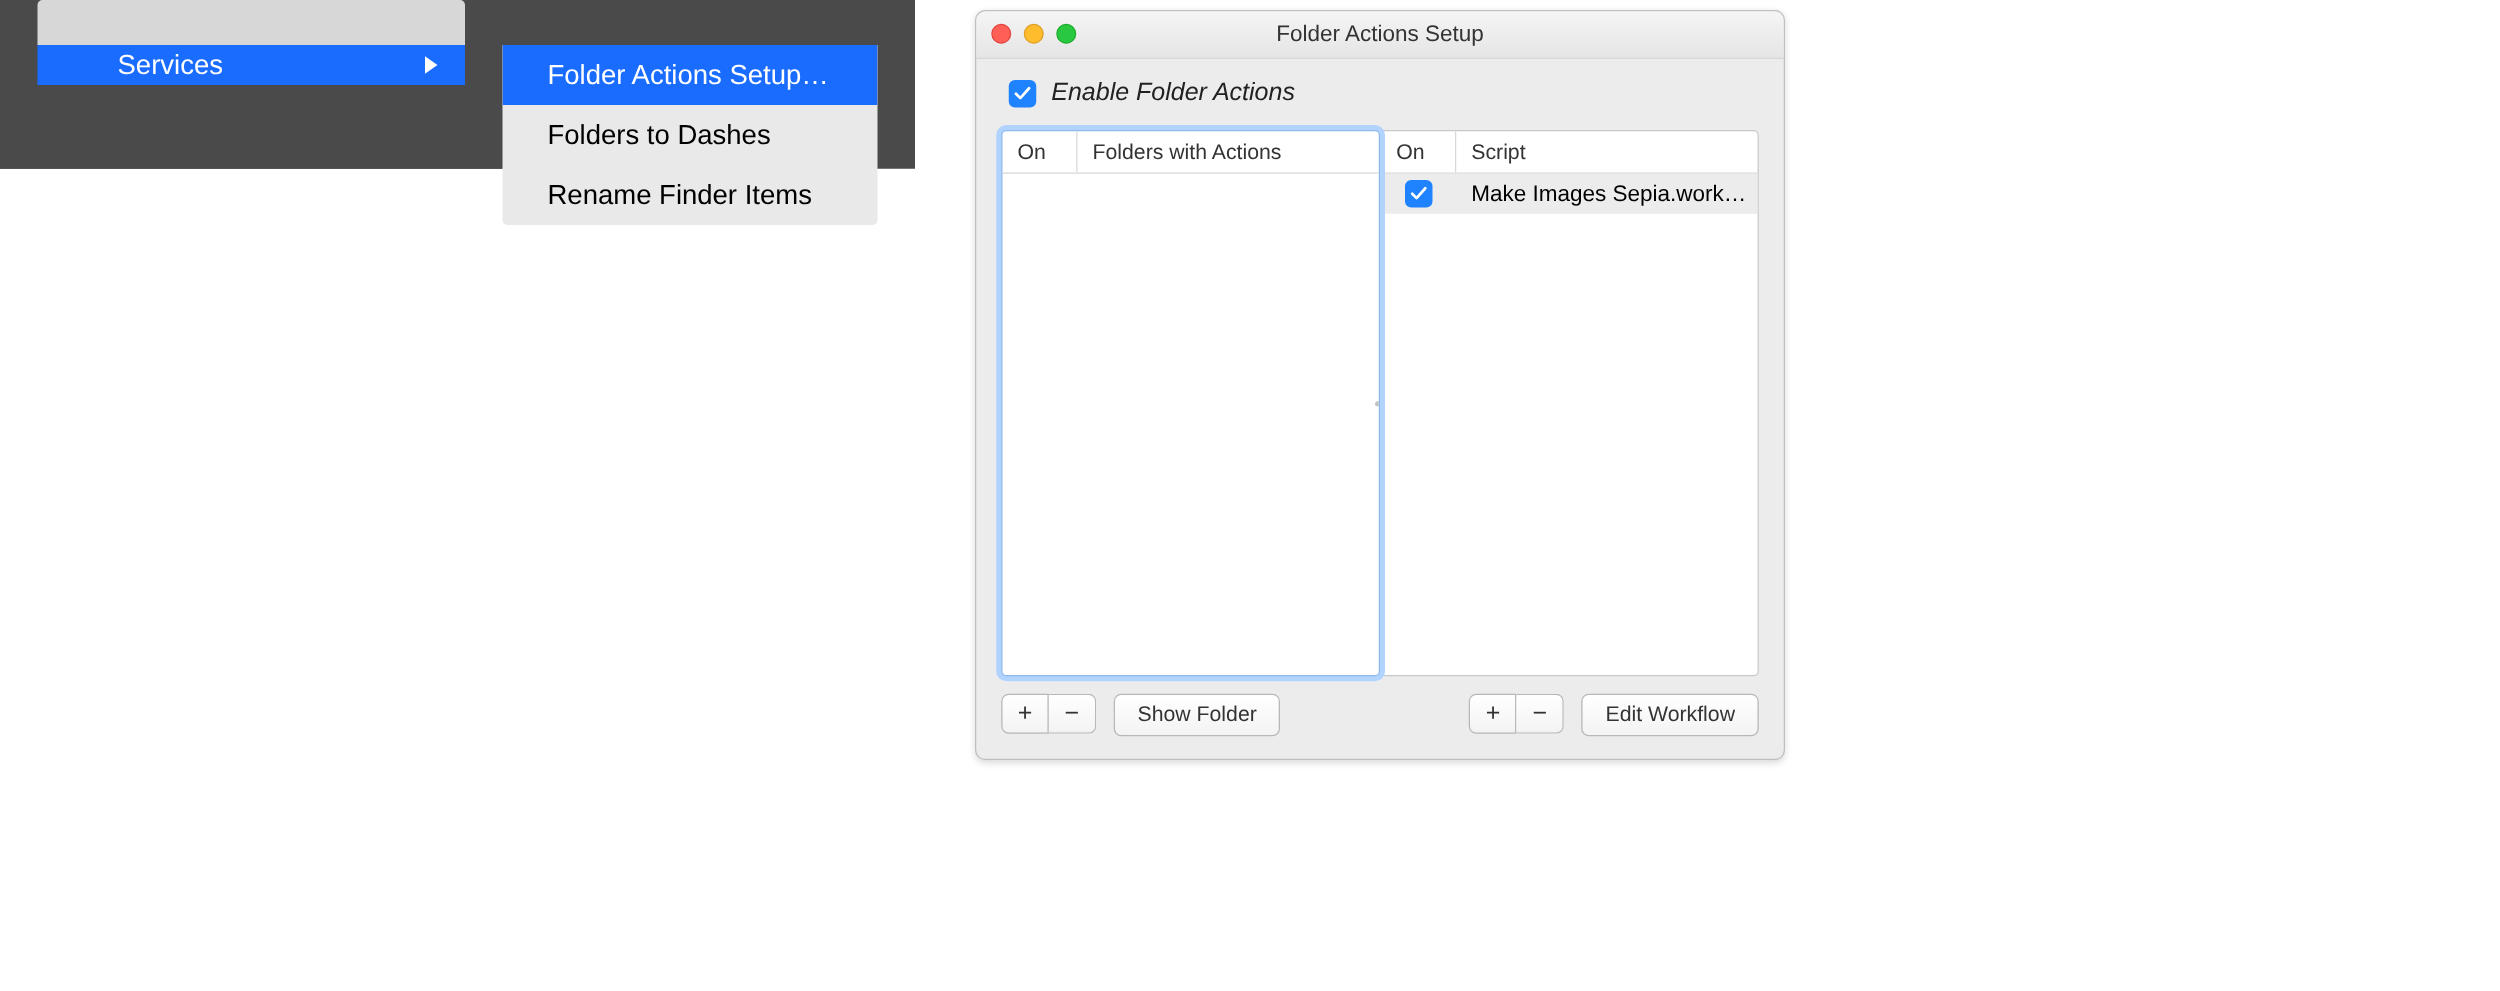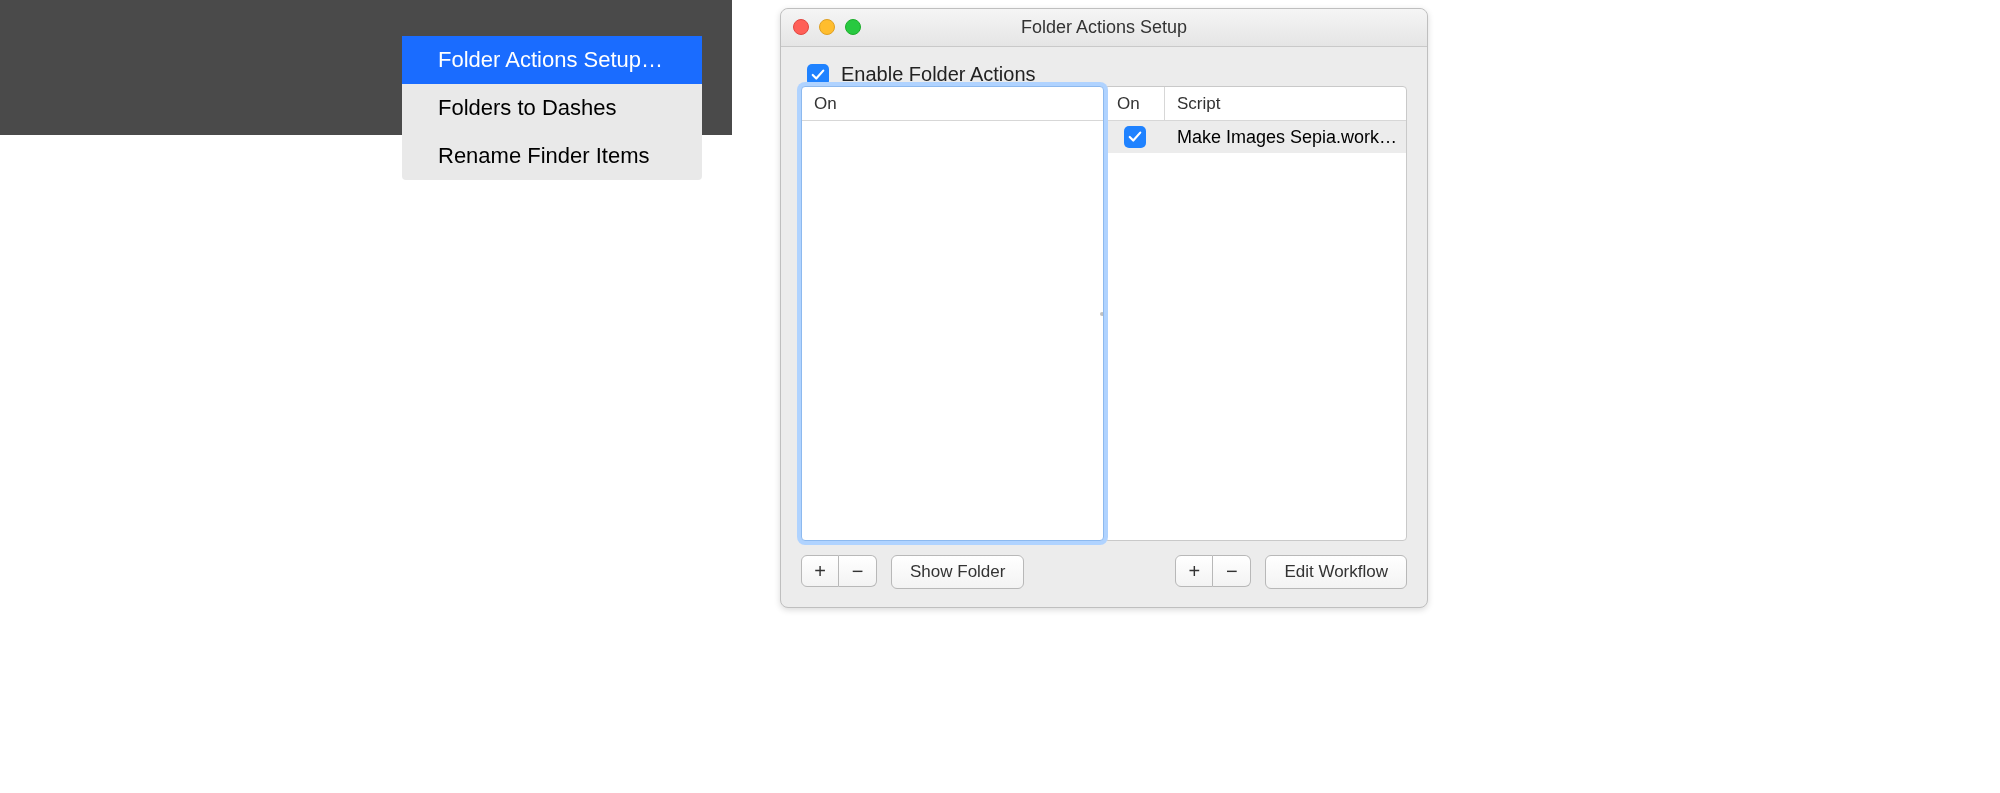--- a/index.html
+++ b/index.html
@@ -125,21 +125,23 @@
       padding: 16px 20px 18px 20px;
       display: flex;
       flex-direction: column;
     }
     .enable-row {
       display: flex;
       align-items: center;
       gap: 12px;
       font-size: 20px;
       color: #222;
+      margin-bottom: 18px;
       margin-left: 6px;
+      font-style: italic;
     }
 
     .mac-check {
       width: 22px; height: 22px;
       border-radius: 5px;
       background: #1f82ff;
       display: inline-flex;
       align-items: center;
       justify-content: center;
     }
@@ -246,20 +248,27 @@
       display: flex;
       align-items: center;
       justify-content: center;
     }
     .grip-dot { width: 4px; height: 4px; background: #c0c0c0; border-radius: 50%; }
   </style>
 </head>
 <body>
 
 <div class="menu-wrap">
+  <div class="menu-parent-col">
+    <div class="menu-parent-top"></div>
+    <div class="menu-item services">
+      <span>Services</span>
+      <span class="arrow"></span>
+    </div>
+  </div>
   <div class="submenu">
     <div class="sub-item hi">
       <span>Folder Actions Setup…</span>
     </div>
     <div class="sub-item">
       <span>Folders to Dashes</span>
     </div>
     <div class="sub-item">
       <span>Rename Finder Items</span>
     </div>
@@ -285,20 +294,21 @@
           </svg>
       </span>
       <span>Enable Folder Actions</span>
     </div>
 
     <div class="lists">
 
       <div class="listbox focus" style="position:relative">
         <div class="list-header">
           <div class="col on">On</div>
+          <div class="col">Folders with Actions</div>
         </div>
         <div class="resize-grip">
           <div class="grip-dot"></div>
         </div>
       </div>
 
       <div class="listbox">
         <div class="list-header">
           <div class="col on">On</div>
           <div class="col">Script</div>

